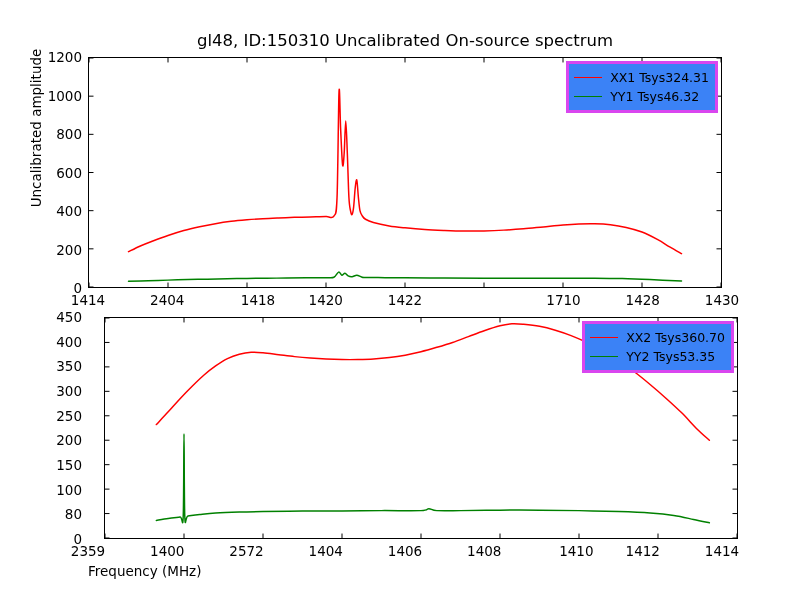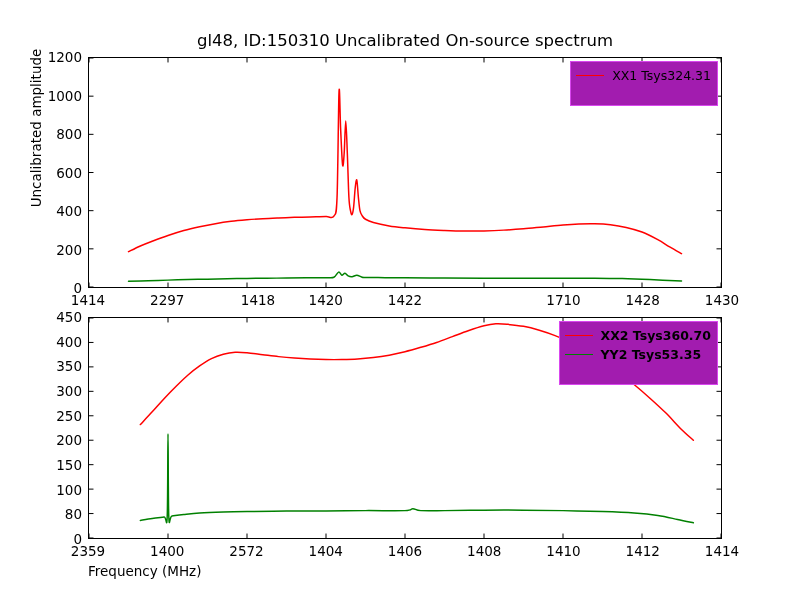--- a/index.html
+++ b/index.html
@@ -59,25 +59,24 @@
     border: 1px solid #000000;
     background: #ffffff;
   }
   #panel-top {
     left: 88px;
     top: 57px;
     width: 634px;
     height: 231px;
   }
   #panel-bottom {
-    left: 88px;
+    left: 104px;
     top: 317px;
     width: 634px;
     height: 222px;
-    font-weight: bold;
   }
   .panel svg {
     position: absolute;
     left: 0; top: 0;
     width: 100%;
     height: 100%;
     display: block;
   }
   .ytick-label {
     position: absolute;
@@ -93,23 +92,23 @@
     text-align: center;
     font-size: 13.5px;
     color: #000;
     white-space: nowrap;
     transform: translateX(-50%);
     width: 60px;
   }
   .legend {
     position: absolute;
     box-sizing: border-box;
-    border: 1px solid #d946ef;
-    background: #a21caf;
-    padding: 4px 6px 20px 5px;
+    border: 3px solid #d946ef;
+    background: #3b82f6;
+    padding: 4px 6px 4px 5px;
   }
   #legend-top {
     right: 3px;
     top: 3px;
   }
   #legend-bottom {
     right: 3px;
     top: 3px;
   }
   .legend-row {
@@ -179,34 +178,38 @@
       <g id="lines-top">
           <path d="M 39.63 195.39 C 41.61 194.42, 47.55 191.38, 51.51 189.61 C 55.47 187.85, 58.78 186.56, 63.40 184.80 C 68.02 183.04, 73.97 180.82, 79.25 179.03 C 84.53 177.23, 89.82 175.50, 95.10 174.02 C 100.38 172.54, 105.67 171.33, 110.95 170.17 C 116.23 169.02, 121.52 167.99, 126.80 167.09 C 132.08 166.19, 137.37 165.42, 142.65 164.78 C 147.93 164.14, 153.22 163.69, 158.50 163.24 C 163.78 162.79, 169.07 162.41, 174.35 162.08 C 179.63 161.76, 184.92 161.54, 190.20 161.31 C 195.48 161.09, 200.77 160.90, 206.05 160.74 C 211.33 160.58, 216.62 160.48, 221.90 160.35 C 227.18 160.22, 233.79 160.13, 237.75 159.97 C 241.71 159.81, 243.83 162.63, 245.68 159.39 C 247.52 156.15, 247.99 161.48, 248.84 140.53 C 249.70 119.57, 250.23 45.24, 250.83 33.69 C 251.42 22.14, 251.82 58.87, 252.41 71.22 C 253.01 83.58, 253.80 103.63, 254.39 107.80 C 254.99 111.97, 255.45 103.63, 255.98 96.25 C 256.51 88.87, 257.03 63.53, 257.56 63.53 C 258.09 63.53, 258.62 83.42, 259.15 96.25 C 259.68 109.08, 260.20 130.90, 260.73 140.53 C 261.26 150.15, 261.79 151.11, 262.32 154.00 C 262.85 156.89, 263.37 158.49, 263.90 157.85 C 264.43 157.21, 264.96 154.64, 265.49 150.15 C 266.02 145.66, 266.54 135.39, 267.07 130.90 C 267.60 126.41, 268.13 121.60, 268.66 123.20 C 269.19 124.80, 269.71 135.39, 270.24 140.53 C 270.77 145.66, 271.17 150.86, 271.83 154.00 C 272.49 157.14, 273.28 157.95, 274.21 159.39 C 275.13 160.83, 275.53 161.57, 277.38 162.66 C 279.22 163.75, 281.34 164.81, 285.30 165.94 C 289.26 167.06, 295.87 168.50, 301.15 169.40 C 306.43 170.30, 311.06 170.72, 317.00 171.32 C 322.94 171.93, 330.21 172.61, 336.81 173.06 C 343.42 173.51, 350.02 173.76, 356.63 174.02 C 363.23 174.28, 369.83 174.53, 376.44 174.60 C 383.04 174.66, 389.65 174.57, 396.25 174.41 C 402.85 174.24, 409.46 173.99, 416.06 173.63 C 422.67 173.28, 429.27 172.83, 435.88 172.29 C 442.48 171.74, 449.08 171.00, 455.69 170.36 C 462.29 169.72, 469.56 168.92, 475.50 168.44 C 481.44 167.96, 486.07 167.67, 491.35 167.47 C 496.63 167.28, 501.92 167.15, 507.20 167.28 C 512.48 167.41, 517.77 167.64, 523.05 168.25 C 528.33 168.85, 533.62 169.72, 538.90 170.94 C 544.18 172.16, 549.47 173.51, 554.75 175.56 C 560.03 177.61, 565.98 180.76, 570.60 183.26 C 575.22 185.76, 578.53 188.23, 582.49 190.57 C 586.45 192.92, 592.39 196.19, 594.38 197.31" fill="none" stroke="#ff0000" stroke-width="1.5" stroke-linejoin="round" stroke-linecap="round"></path>
           <path d="M 39.63 225.22 C 42.93 225.13, 52.83 224.84, 59.44 224.65 C 66.04 224.46, 72.65 224.26, 79.25 224.07 C 85.85 223.88, 92.46 223.65, 99.06 223.49 C 105.67 223.33, 112.27 223.24, 118.88 223.11 C 125.48 222.98, 132.08 222.85, 138.69 222.72 C 145.29 222.59, 151.90 222.43, 158.50 222.34 C 165.10 222.24, 171.71 222.21, 178.31 222.15 C 184.92 222.08, 191.52 222.02, 198.13 221.95 C 204.73 221.89, 211.33 221.82, 217.94 221.76 C 224.54 221.70, 233.13 221.66, 237.75 221.57 C 242.37 221.47, 243.56 222.11, 245.68 221.18 C 247.79 220.25, 249.11 216.34, 250.43 215.99 C 251.75 215.63, 252.54 218.87, 253.60 219.06 C 254.66 219.26, 255.71 217.01, 256.77 217.14 C 257.83 217.27, 258.75 219.26, 259.94 219.84 C 261.13 220.41, 262.45 220.73, 263.90 220.60 C 265.36 220.48, 267.07 219.00, 268.66 219.06 C 270.24 219.13, 271.96 220.61, 273.41 220.99 C 274.87 221.38, 273.41 221.28, 277.38 221.38 C 281.34 221.47, 290.58 221.50, 297.19 221.57 C 303.79 221.63, 307.09 221.70, 317.00 221.76 C 326.91 221.82, 343.42 221.89, 356.63 221.95 C 369.83 222.02, 383.04 222.11, 396.25 222.15 C 409.46 222.18, 422.67 222.15, 435.88 222.15 C 449.08 222.15, 463.61 222.15, 475.50 222.15 C 487.39 222.15, 497.29 222.08, 507.20 222.15 C 517.11 222.21, 525.69 222.31, 534.94 222.53 C 544.18 222.75, 552.77 223.08, 562.68 223.49 C 572.58 223.91, 589.09 224.78, 594.38 225.03" fill="none" stroke="#008000" stroke-width="1.5" stroke-linejoin="round" stroke-linecap="round"></path>
         </g>
     </svg>
     <div class="legend" id="legend-top">
         <div class="legend-row">
           <span class="legend-swatch" style="border-top-color: rgb(255, 0, 0);"></span>
           <span class="legend-text">XX1 Tsys324.31</span>
         </div>
+        <div class="legend-row">
+          <span class="legend-swatch" style="border-top-color: rgb(0, 128, 0);"></span>
+          <span class="legend-text">YY1 Tsys46.32</span>
+        </div>
       </div>
   </div>
   <div id="ylabels-top">
       <div class="ytick-label" style="left: 22px; top: 288px;">0</div>
       <div class="ytick-label" style="left: 22px; top: 249.5px;">200</div>
       <div class="ytick-label" style="left: 22px; top: 211px;">400</div>
       <div class="ytick-label" style="left: 22px; top: 172.5px;">600</div>
       <div class="ytick-label" style="left: 22px; top: 134px;">800</div>
       <div class="ytick-label" style="left: 22px; top: 95.5px;">1000</div>
       <div class="ytick-label" style="left: 22px; top: 57px;">1200</div>
     </div>
   <div id="xlabels-top">
       <div class="xtick-label" style="left: 88px; top: 292px;">1414</div>
-      <div class="xtick-label" style="left: 167.25px; top: 292px;">2297</div>
+      <div class="xtick-label" style="left: 167.25px; top: 292px;">2404</div>
       <div class="xtick-label" style="left: 258px; top: 292px;">1418</div>
       <div class="xtick-label" style="left: 325.75px; top: 292px;">1420</div>
       <div class="xtick-label" style="left: 405px; top: 292px;">1422</div>
       <div class="xtick-label" style="left: 472px; top: 292px; margin-top: 31px;">1424</div>
       <div class="xtick-label" style="left: 563.5px; top: 292px;">1710</div>
       <div class="xtick-label" style="left: 642.75px; top: 292px;">1428</div>
       <div class="xtick-label" style="left: 722px; top: 292px;">1430</div>
     </div>
 
   <div class="panel" id="panel-bottom">
@@ -279,20 +282,20 @@
       <div class="ytick-label" style="left: 22px; top: 341.667px;">400</div>
       <div class="ytick-label" style="left: 22px; top: 317px;">450</div>
     </div>
   <div id="xlabels-bottom">
       <div class="xtick-label" style="left: 88px; top: 543px;">2359</div>
       <div class="xtick-label" style="left: 167.25px; top: 543px;">1400</div>
       <div class="xtick-label" style="left: 246.5px; top: 543px;">2572</div>
       <div class="xtick-label" style="left: 325.75px; top: 543px;">1404</div>
       <div class="xtick-label" style="left: 405px; top: 543px;">1406</div>
       <div class="xtick-label" style="left: 484.25px; top: 543px;">1408</div>
-      <div class="xtick-label" style="left: 563.5px; top: 543px;">1410</div>
+      <div class="xtick-label" style="left: 563.5px; top: 543px; text-align: right;">1410</div>
       <div class="xtick-label" style="left: 642.75px; top: 543px;">1412</div>
       <div class="xtick-label" style="left: 722px; top: 543px;">1414</div>
     </div>
 
   <div class="xlabel">Frequency (MHz)</div>
 
 </div>
 
 </body></html>

